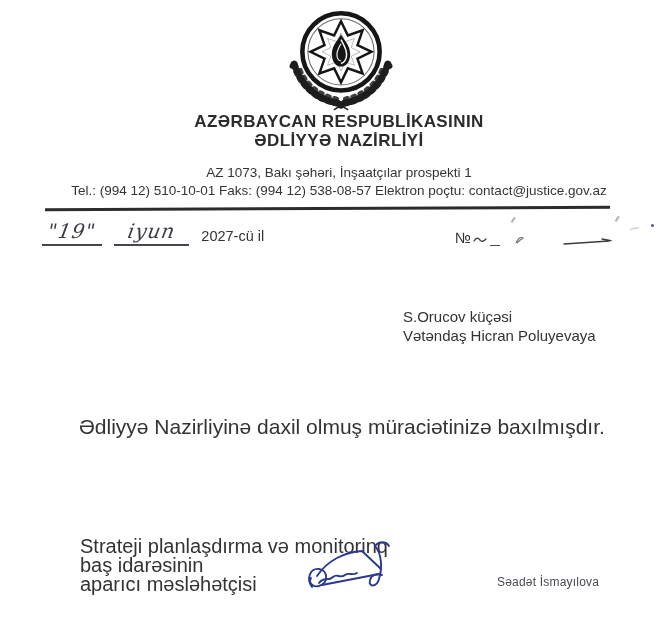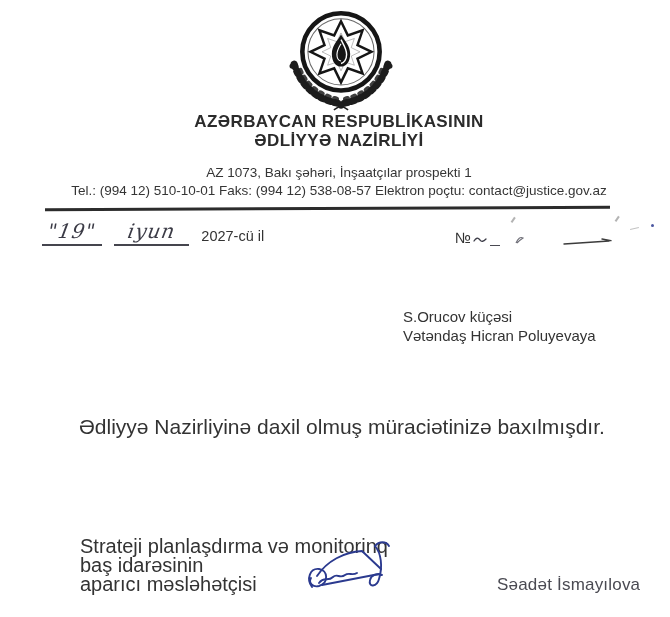--- a/index.html
+++ b/index.html
@@ -32,21 +32,21 @@
   .bluedot{width:3px;height:3px;border-radius:50%;background:var(--sig,#2b3a8f);opacity:.85;}
   
   .recipient{left:403px;top:307px;font-size:15px;line-height:19px;color:#333;}
   
   .bodytext{left:33px;top:417px;width:606px;font-size:21px;line-height:19.5px;
             text-align:justify;color:#333;}
   .bodytext p{margin:0;text-indent:46px;}
   
   .sigtitle{left:80px;top:537px;font-size:20px;line-height:19px;color:#333;}
   .signature{left:303px;top:531px;width:104px;height:80px;}
-  .signer{left:497px;top:575px;font-size:17px;color:#4a4a52;letter-spacing:.2px;}
+  .signer{left:497px;top:575px;font-size:12px;color:#4a4a52;letter-spacing:.2px;}
 </style>
 </head>
 <body style="--ink: #333333; --sig: #2b3a8f; --hand: #3b3b46;">
 
 <div class="abs emblem">
   <svg viewBox="0 0 114 104" width="116" height="108" xmlns="http://www.w3.org/2000/svg">
 
     <path d="M11,56 C18,79 35,92 57,95" fill="none" stroke="#1d1d1d" stroke-width="7" stroke-dasharray="3 4.2" stroke-linecap="round"></path>
     <path d="M103,56 C96,79 79,92 57,95" fill="none" stroke="#1d1d1d" stroke-width="7" stroke-dasharray="3 4.2" stroke-linecap="round"></path>
     <path d="M17,62 C24,78 38,88 57,91" fill="none" stroke="#1d1d1d" stroke-width="4.5" stroke-dasharray="2.5 5" stroke-linecap="round" opacity=".85"></path>

